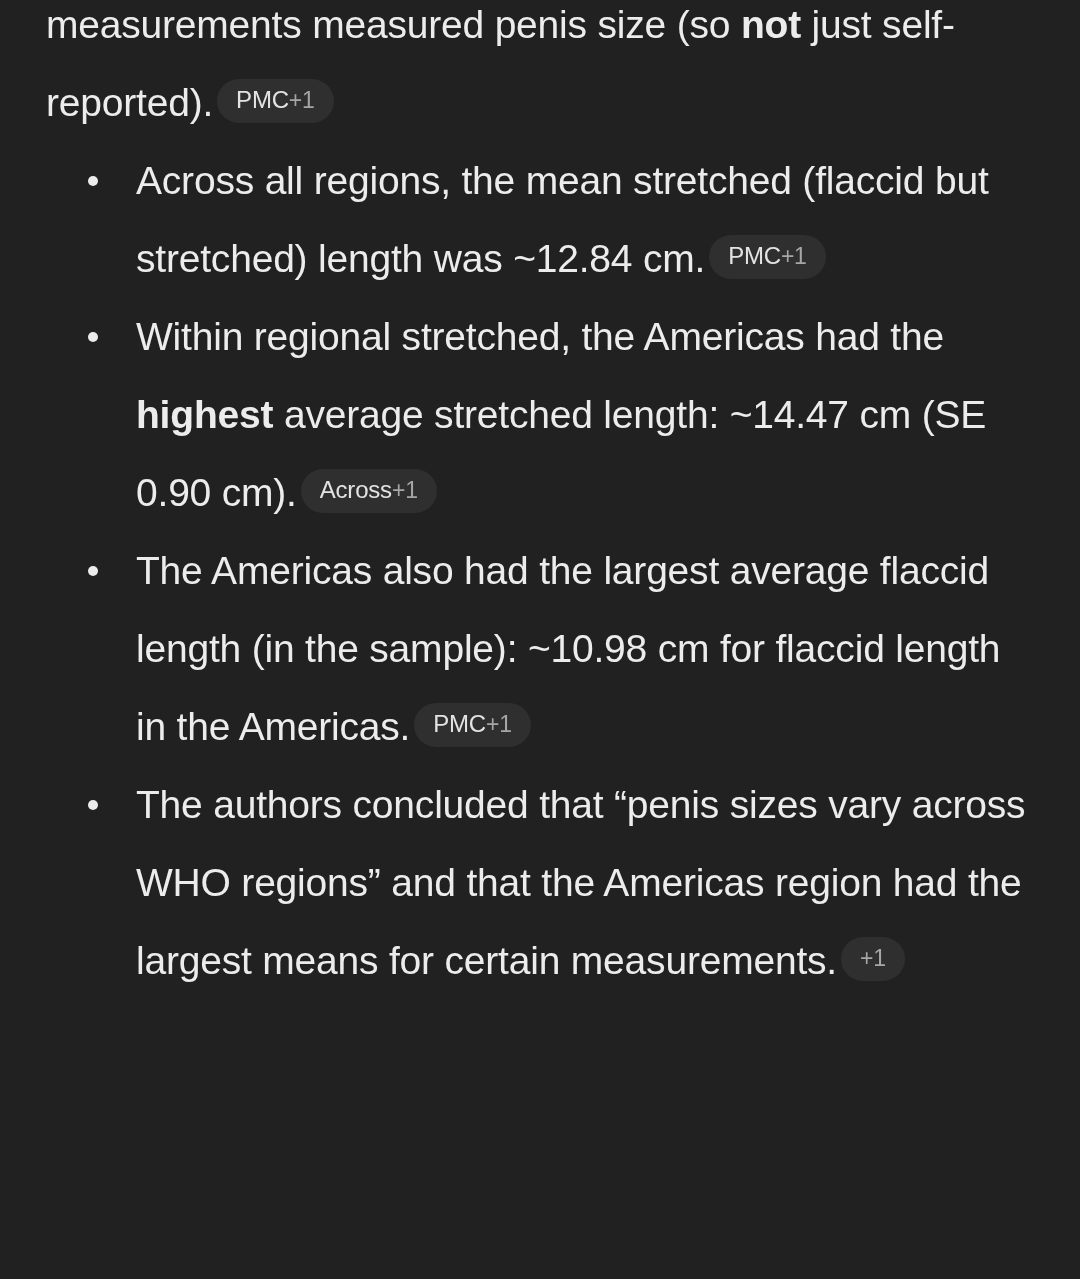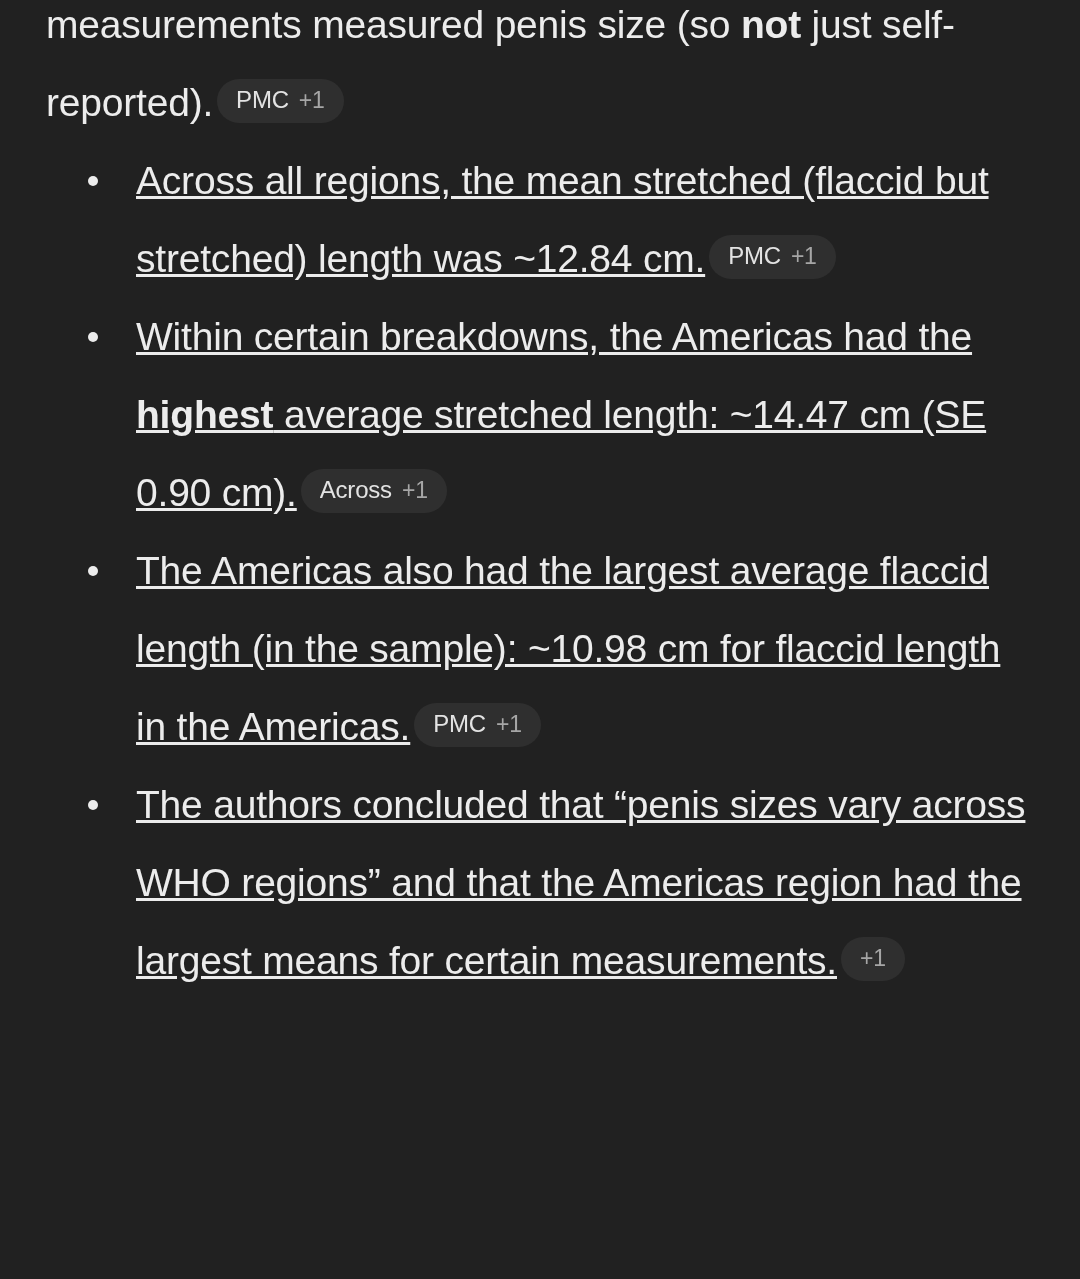--- a/index.html
+++ b/index.html
@@ -46,40 +46,38 @@
   }
 
   .bullet {
     position: relative;
     padding-left: 90px;
     font-size: 39px;
     line-height: 78px;
     letter-spacing: -0.2px;
     color: #ececec;
     margin: 0;
-    text-decoration: underline;
   }
 
   .bullet::before {
     content: "";
     position: absolute;
     left: 42px;
     top: 34px;
     width: 10px;
     height: 10px;
     border-radius: 50%;
     background: #ececec;
   }
 
   b, .bold { font-weight: 700; }
 
   .cite {
     display: inline-flex;
     align-items: flex-start;
-    gap: 10px;
     background: #2f2f2f;
     border-radius: 999px;
     padding: 7px 19px 9px 19px;
     font-size: 24px;
     line-height: 28px;
     color: #e3e3e3;
     vertical-align: 8px;
     margin: 0 4px;
     white-space: nowrap;
     max-width: 300px;
@@ -108,21 +106,21 @@
       </span></p>
 
 
   <ul class="bullets">
 
     <li class="bullet"><span>Across all regions, the mean stretched (flaccid but stretched) length was ~12.84 cm.</span><span class="cite">
           <span class="cite-label">PMC</span>
           <span class="cite-more">+1</span>
         </span></li>
 
-    <li class="bullet"><span>Within certain breakdowns, the Americas had the </span><b>highest</b><span> average stretched length: ~14.47 cm (SE 0.90 cm).</span><span class="cite">
+    <li class="bullet"><span>Within regional stretched, the Americas had the </span><b>highest</b><span> average stretched length: ~14.47 cm (SE 0.90 cm).</span><span class="cite">
           <span class="cite-label">Across</span>
           <span class="cite-more">+1</span>
         </span></li>
 
     <li class="bullet"><span>The Americas also had the largest average flaccid length (in the sample): ~10.98 cm for flaccid length in the Americas.</span><span class="cite">
           <span class="cite-label">PMC</span>
           <span class="cite-more">+1</span>
         </span></li>
 
     <li class="bullet"><span>The authors concluded that “penis sizes vary across WHO regions” and that the Americas region had the largest means for certain measurements.</span><span class="cite">

